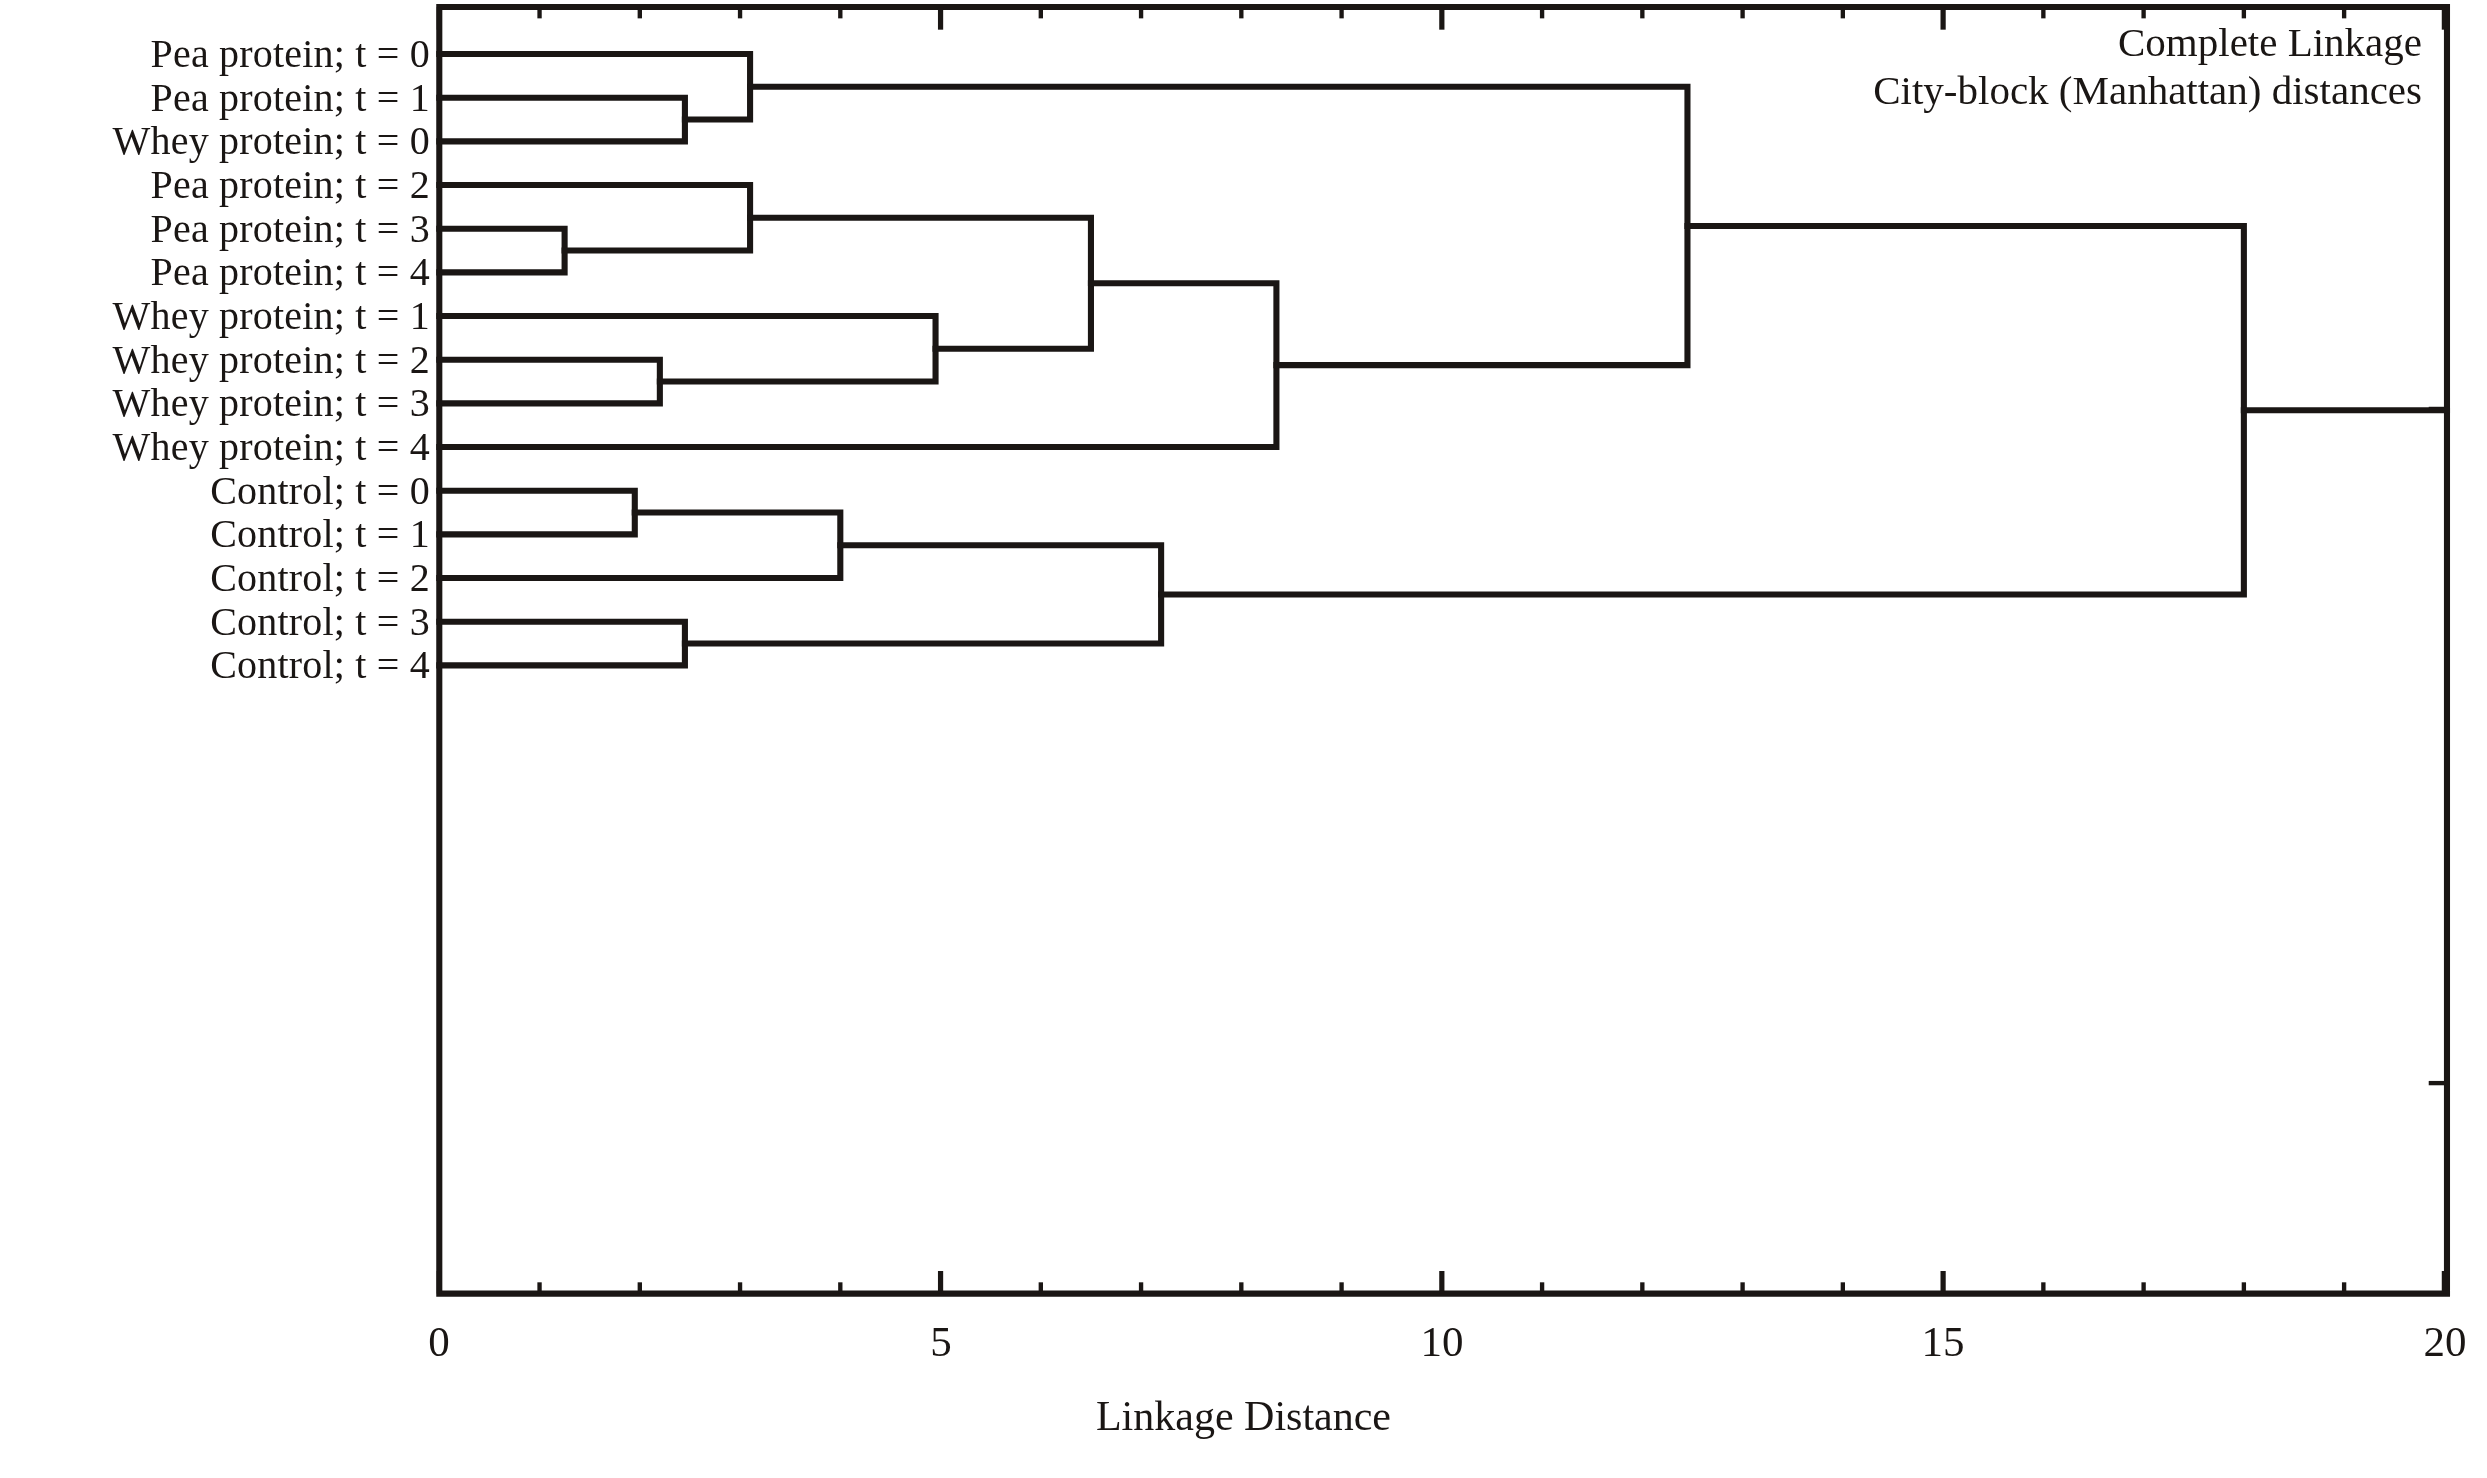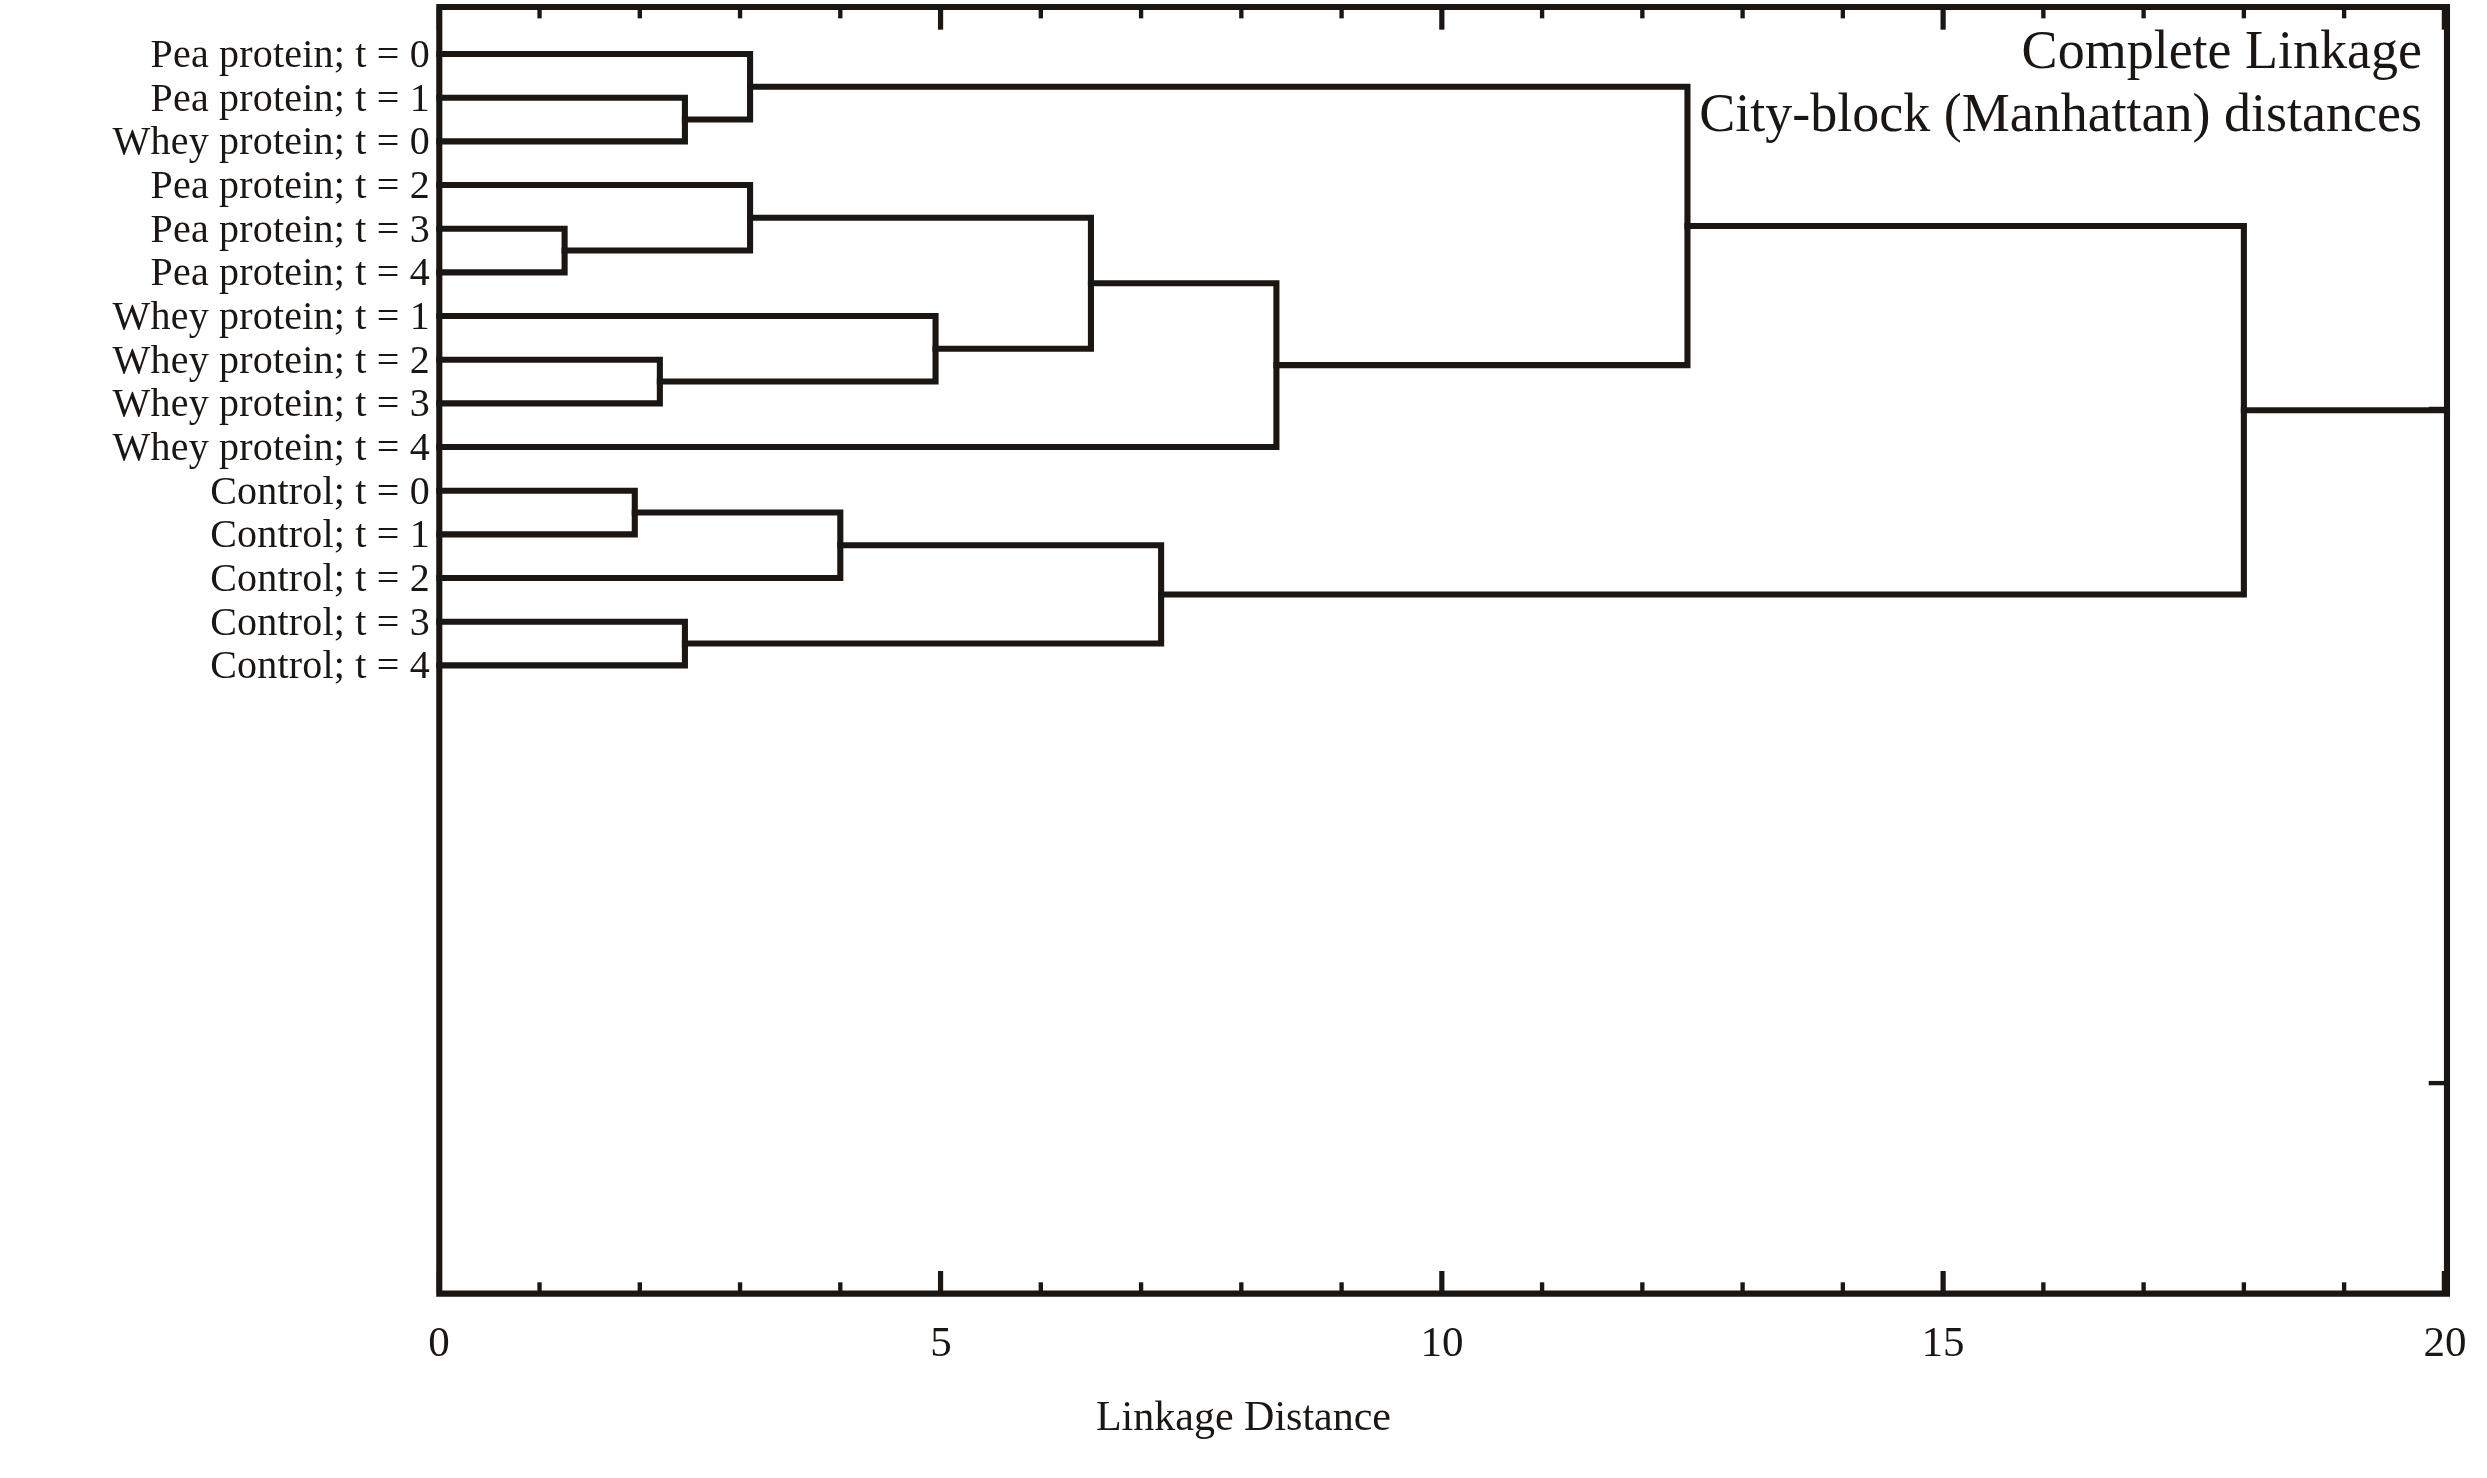--- a/index.html
+++ b/index.html
@@ -21,21 +21,21 @@
     line-height:1;
     letter-spacing:0.2px;
     text-align:right;
   }
 
   
   .annot{
     position:absolute;
     text-align:right;
     white-space:nowrap;
-    font-size:54px;
+    font-size:41px;
     line-height:1.16;
   }
   .annot .ln{display:block;}
 
   
   .axis-title{
     position:absolute;
     width:2487px;text-align:center;
     font-size:42px;
   }

